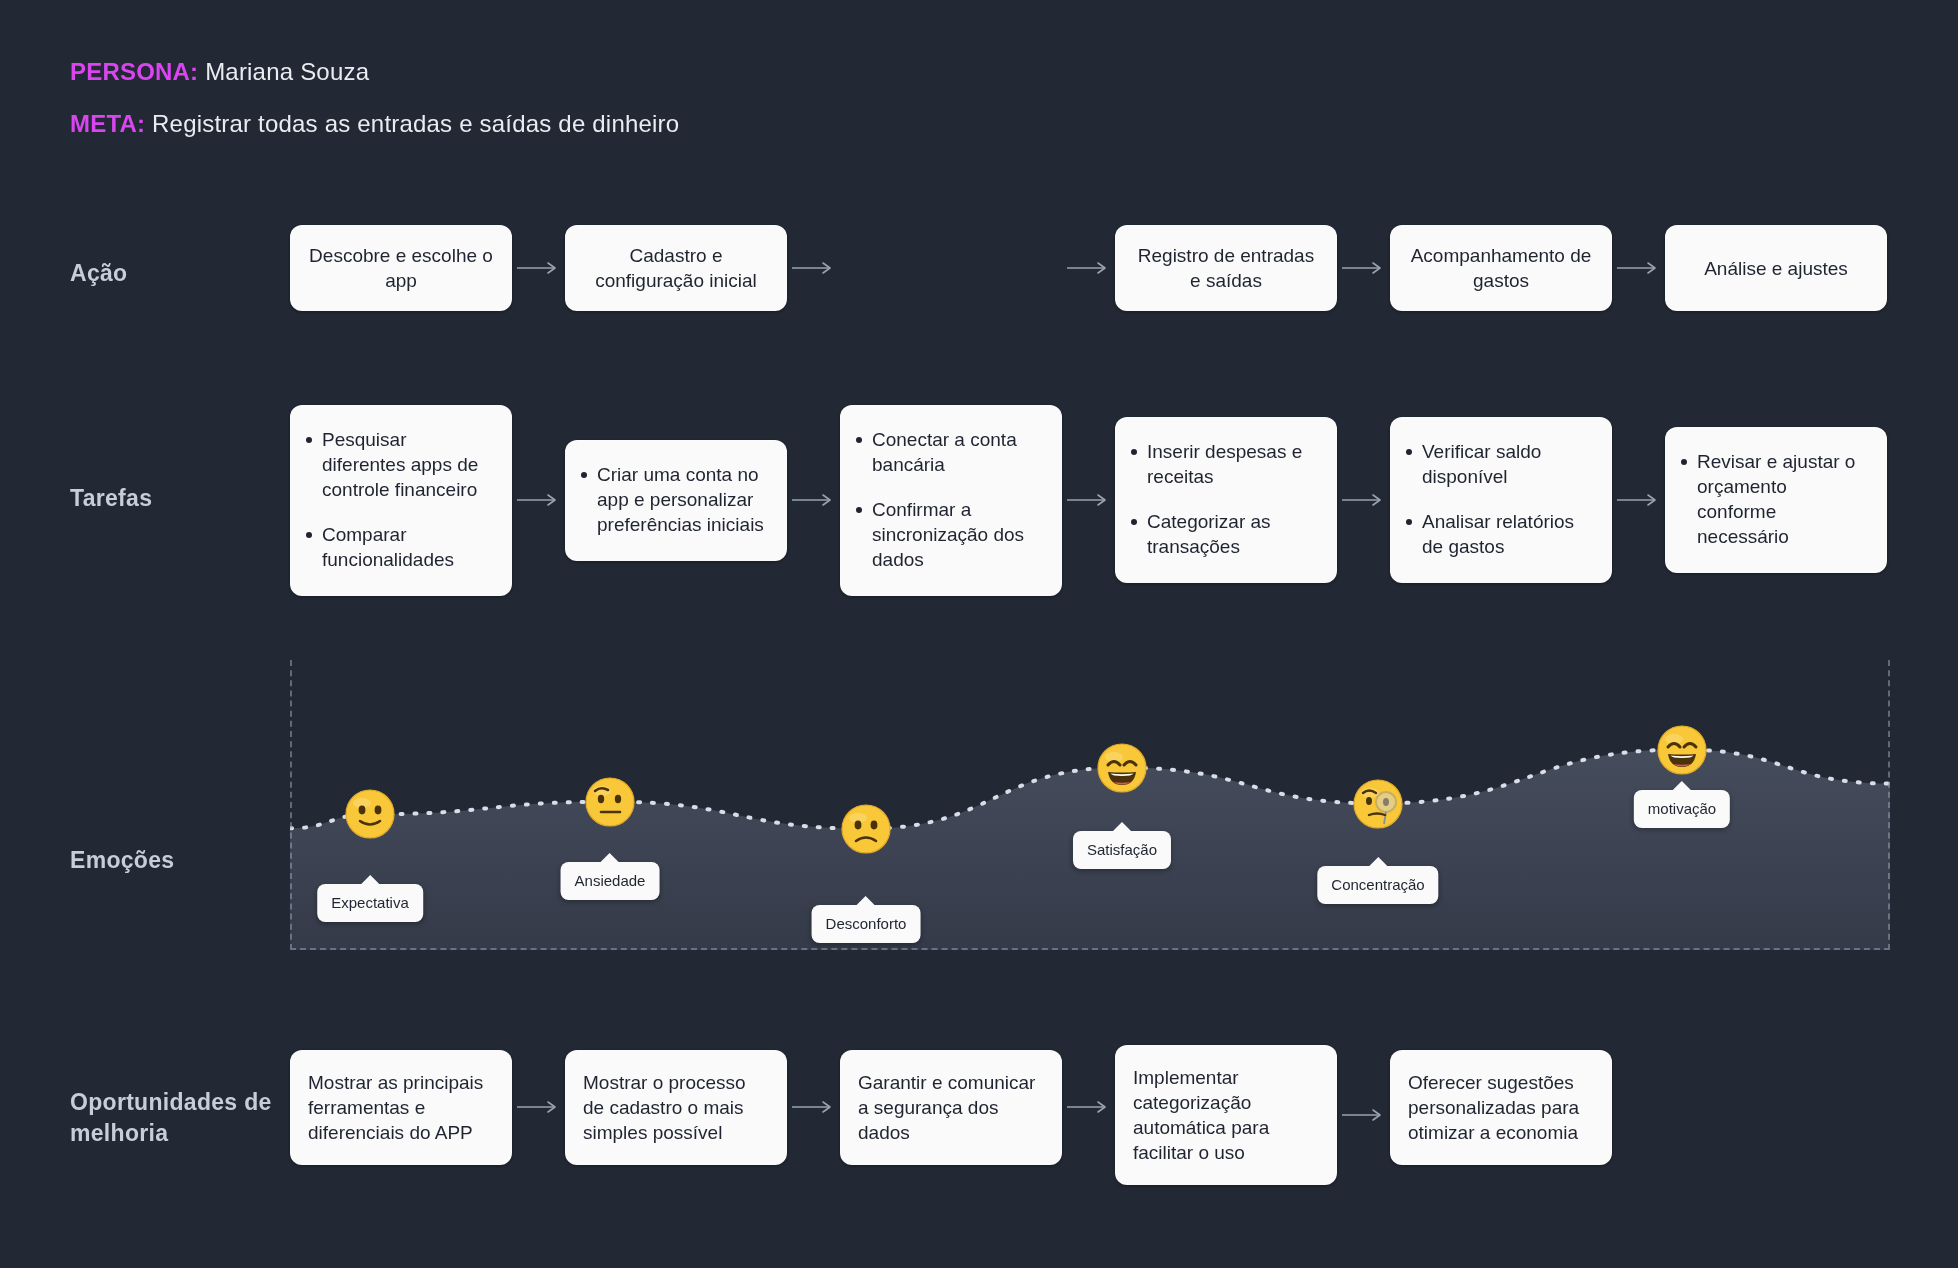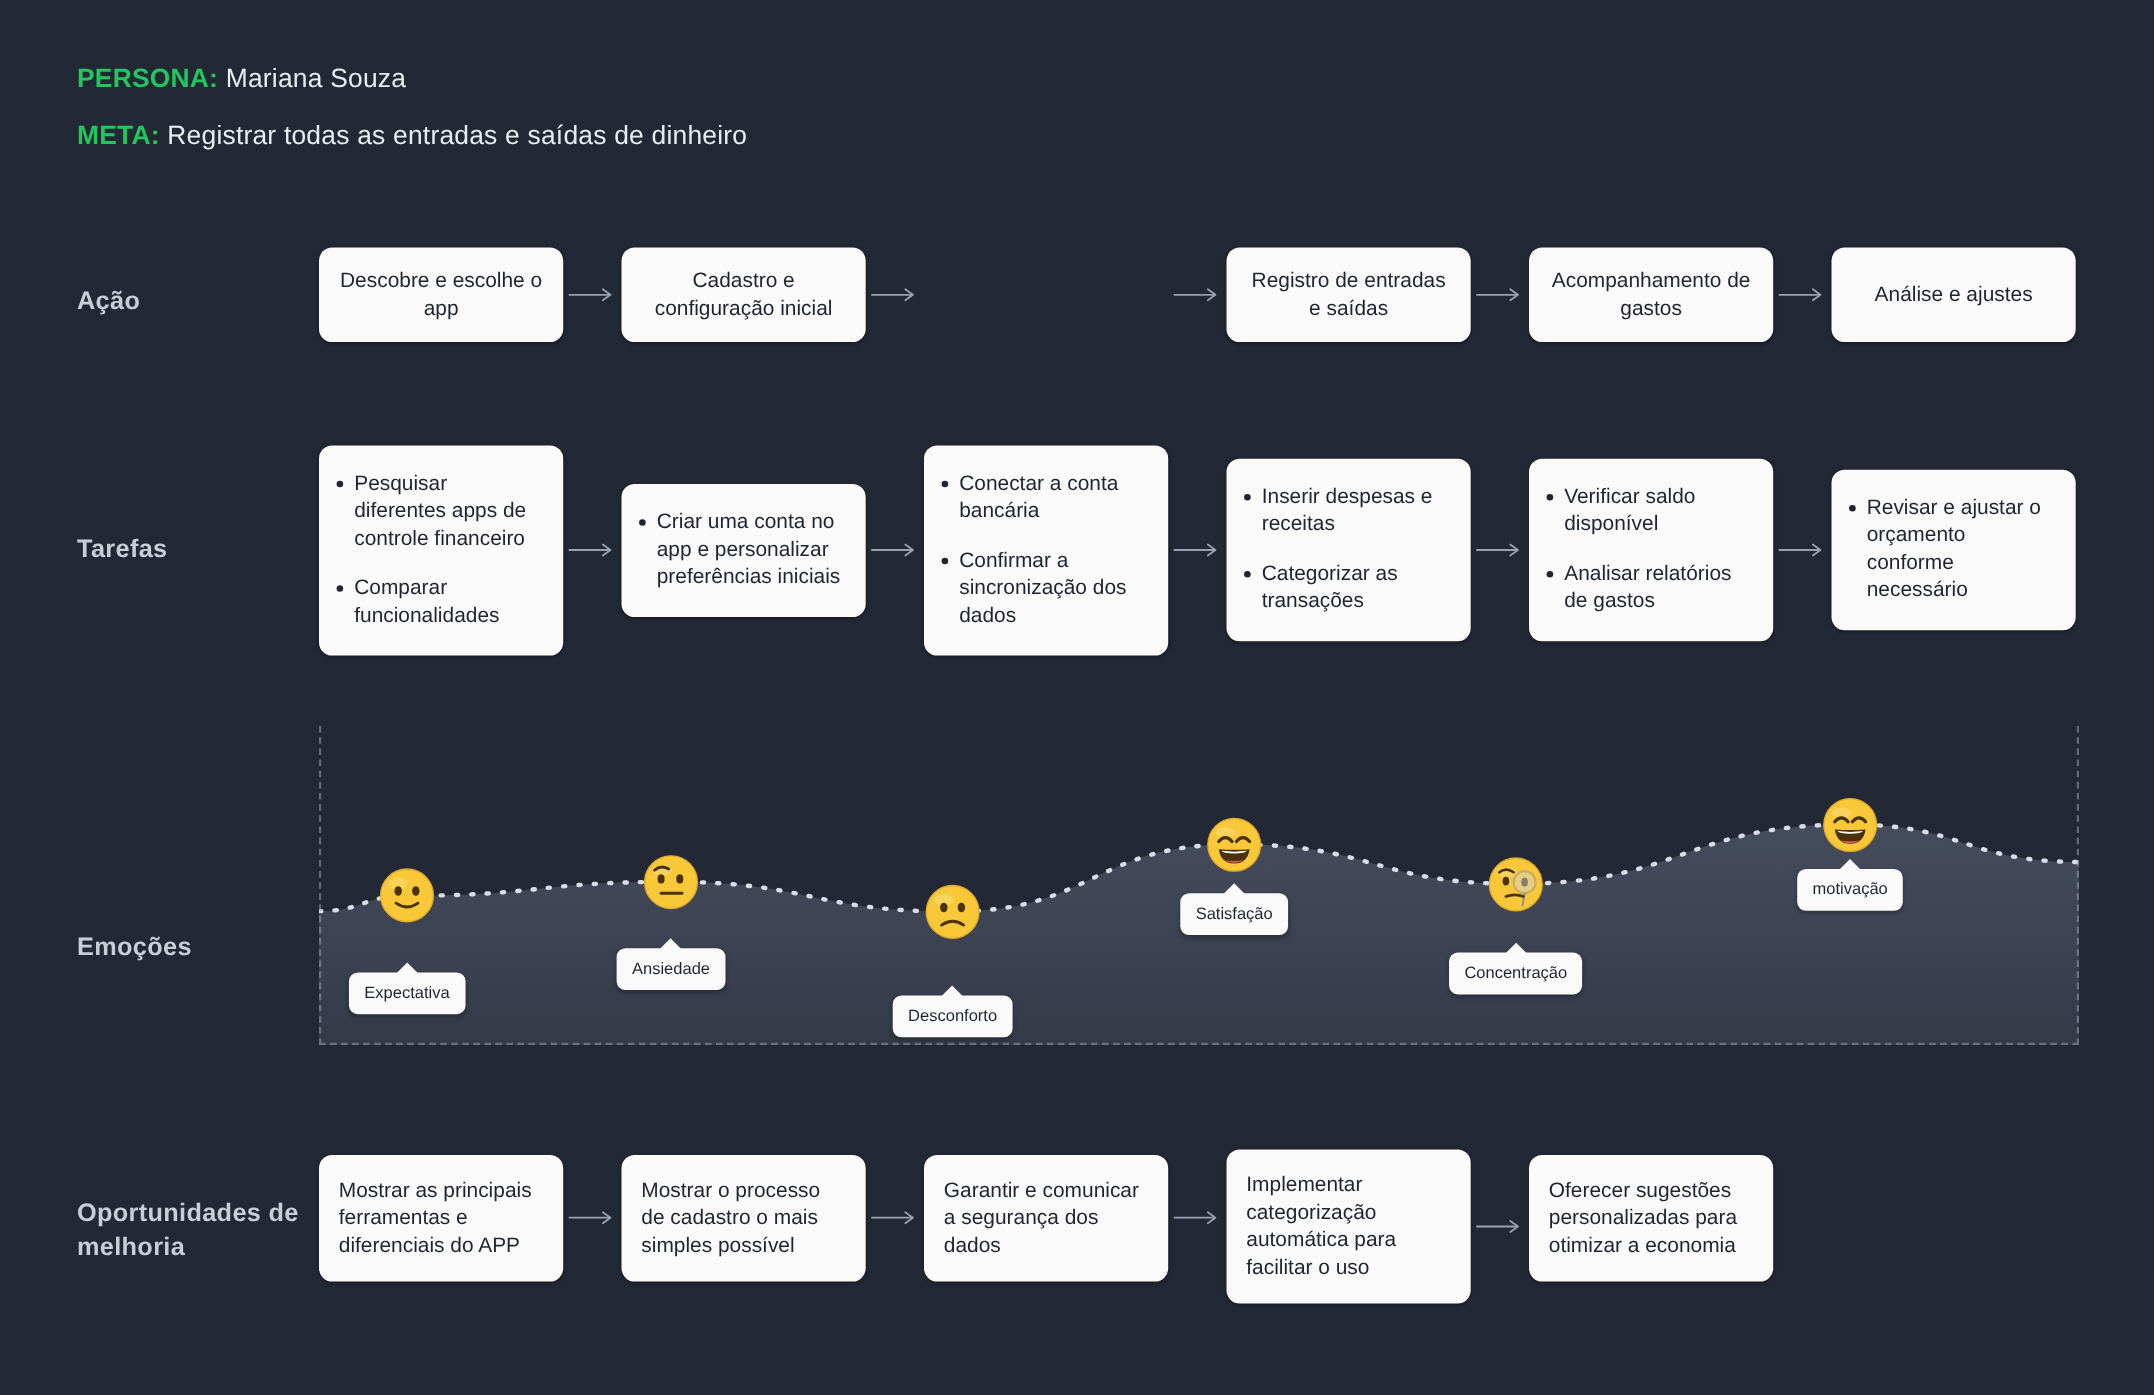--- a/index.html
+++ b/index.html
@@ -13,21 +13,21 @@
   .canvas {
     position: relative;
     width: 1958px;
     height: 1268px;
     background: #222834;
   }
 
   
   .header { position: absolute; left: 70px; top: 46px; }
   .header-line { color: #e9edf2; font-size: 24px; line-height: 52px; letter-spacing: .2px; }
-  .header-line .k { font-weight: bold; color: #22c55e; text-align: center; }
+  .header-line .k { font-weight: bold; color: #d946ef; text-align: center; }
 
   
   .row-label {
     position: absolute;
     left: 70px;
     color: #c7ced8;
     font-size: 23px;
     line-height: 31px;
     font-weight: 700;
     letter-spacing: .3px;
@@ -364,21 +364,21 @@
         <svg viewBox="0 0 52 52">
           <circle cx="26" cy="26" r="24" fill="#f8c838" stroke="#e0a92a" stroke-width="1.2"></circle>
           <ellipse cx="18" cy="15" rx="9" ry="5" fill="#fbdc7e" opacity=".55"></ellipse>
           <path d="M12 23 Q18 16 24 23" stroke="#4a3209" stroke-width="3" fill="none" stroke-linecap="round"></path>
           <path d="M28 23 Q34 16 40 23" stroke="#4a3209" stroke-width="3" fill="none" stroke-linecap="round"></path>
           <path d="M12 30 Q26 31 40 30 Q38 43 26 43 Q14 43 12 30 Z" fill="#4a3209"></path>
           <path d="M14.5 31.5 Q26 33 37.5 31.5 Q36 34 26 34 Q16 34 14.5 31.5 Z" fill="#ffffff"></path>
           <path d="M17 40 Q26 45 35 40 Q26 41.5 17 40 Z" fill="#d9575b"></path>
         </svg>
       </div>
-      <div class="tooltip" style="left: 832px; top: 152px;">Satisfação</div>
+      <div class="tooltip" style="left: 832px; top: 171px;">Satisfação</div>
       <div class="emoji" style="left: 1088px; top: 143.524px;">
         <svg viewBox="0 0 52 52">
           <circle cx="26" cy="26" r="24" fill="#f8c838" stroke="#e0a92a" stroke-width="1.2"></circle>
           <ellipse cx="18" cy="15" rx="9" ry="5" fill="#fbdc7e" opacity=".55"></ellipse>
           <path d="M11 15 Q17 10 24 15" stroke="#4a3209" stroke-width="2.4" fill="none" stroke-linecap="round"></path>
           <ellipse cx="17" cy="23" rx="3" ry="4" fill="#4a3209"></ellipse>
           <ellipse cx="34" cy="24" rx="3" ry="4" fill="#4a3209"></ellipse>
           <circle cx="34" cy="24" r="10" fill="#cfd6e0" opacity=".45" stroke="#8d8f96" stroke-width="2"></circle>
           <path d="M34 34 L32 46" stroke="#8d8f96" stroke-width="1.8" fill="none"></path>
           <path d="M17 37 Q25 34 33 37" stroke="#4a3209" stroke-width="2.4" fill="none" stroke-linecap="round"></path>

